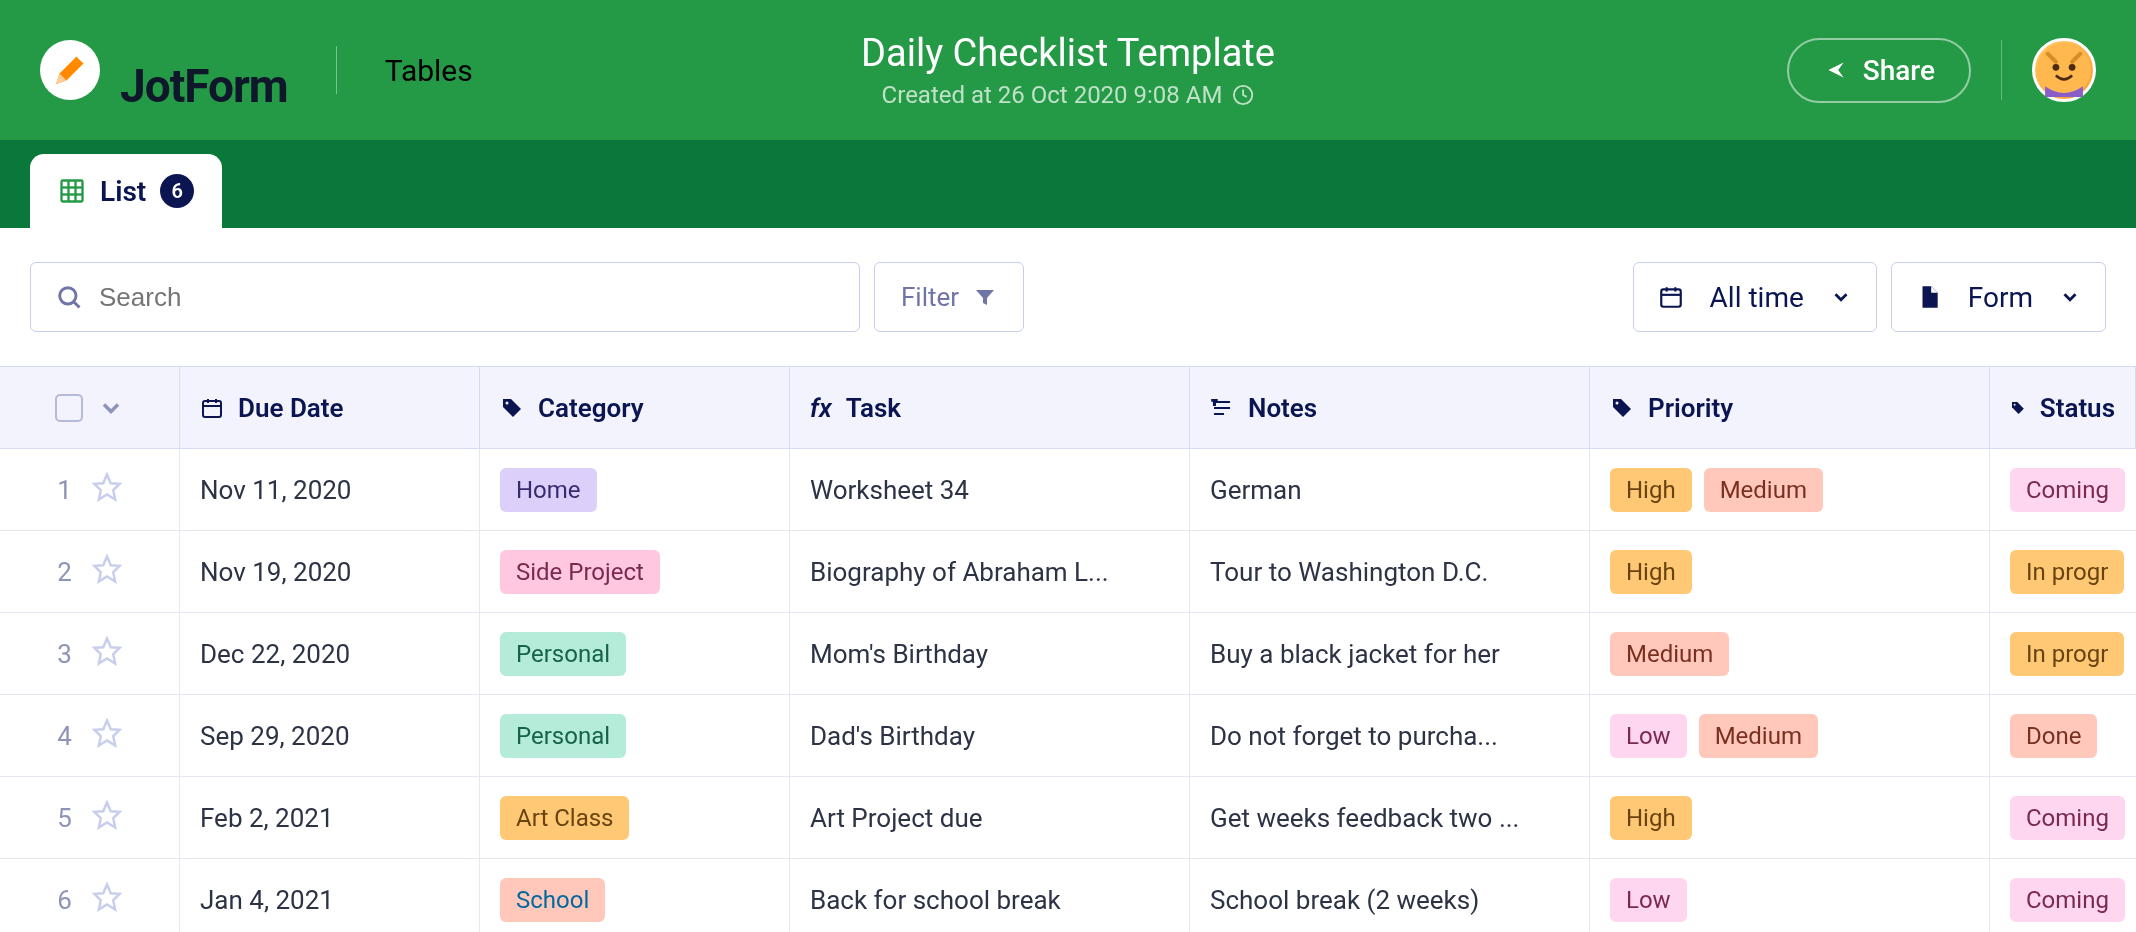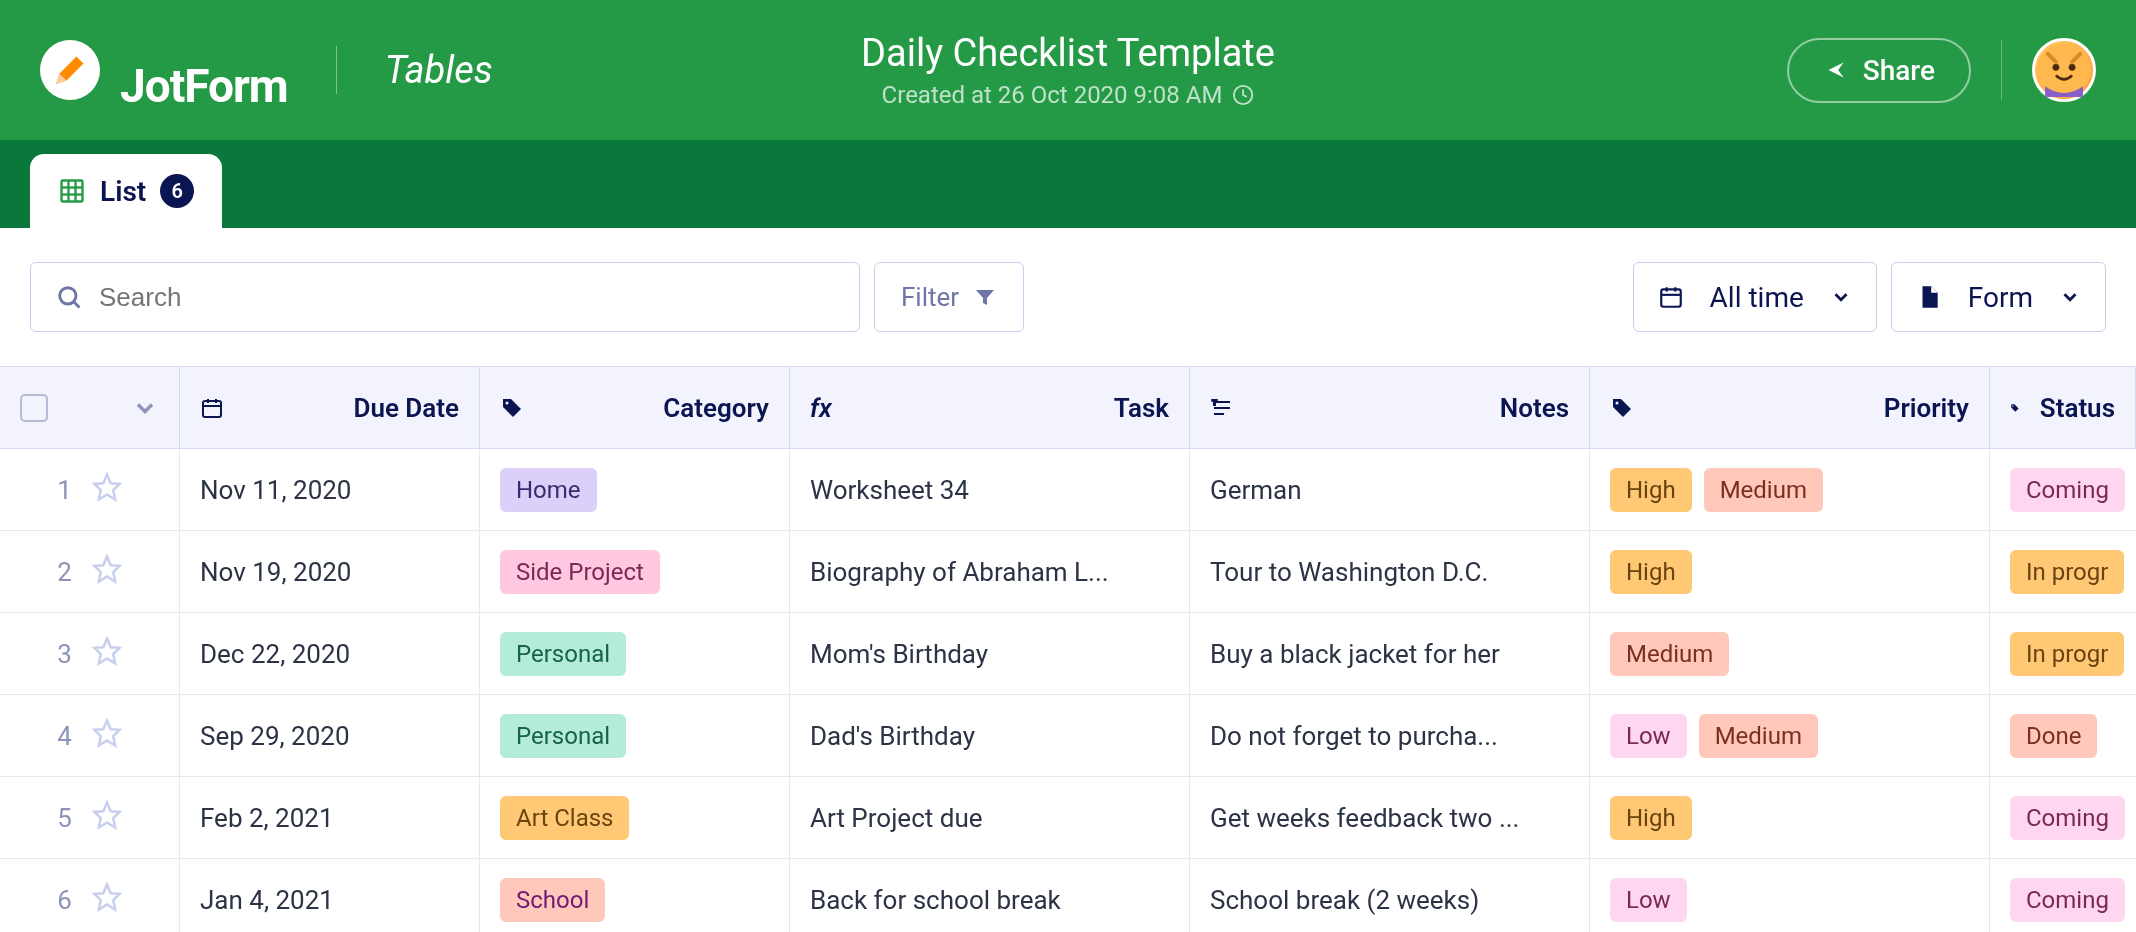--- a/index.html
+++ b/index.html
@@ -27,37 +27,36 @@
   width: 60px;
   height: 60px;
   background: #fff;
   border-radius: 50%;
   display: flex;
   align-items: center;
   justify-content: center;
 }
 .logo-icon svg { width: 42px; height: 42px; }
 .logo-text {
-  color: #ffffff;
+  color: #0f172a;
   font-size: 46px;
   font-weight: 700;
   letter-spacing: -1px;
   margin-top: 32px;
 }
 .divider {
   width: 1px;
   height: 48px;
   background: rgba(255,255,255,0.4);
   margin: 0 28px;
 }
 .tables-label {
-  color: #ffffff;
-  font-size: 38px;
+  color: #000000;
+  font-size: 30px;
   font-weight: 400;
-  font-style: italic;
 }
 .title-area {
   position: absolute;
   left: 50%;
   transform: translateX(-50%);
   text-align: center;
   color: #fff;
 }
 .title {
   font-size: 38px;
@@ -210,23 +209,22 @@
   align-items: center;
   padding: 0 20px;
   font-size: 26px;
   color: #2c3345;
   overflow: hidden;
   white-space: nowrap;
 }
 .table-header-row .col {
   font-weight: 600;
   color: #0a1551;
-  gap: 20px;
+  gap: 14px;
   border-right: 1.5px solid #d7dbf0;
-  justify-content: space-between;
 }
 .col-idx { width: 180px; justify-content: center; gap: 20px; color: #8e94b8; }
 .col-date { width: 300px; }
 .col-cat { width: 310px; }
 .col-task { width: 400px; }
 .col-notes { width: 400px; }
 .col-prio { width: 400px; gap: 12px; }
 .col-status { flex: 1; border-right: none; }
 .checkbox {
   width: 28px;
@@ -238,21 +236,21 @@
 .star { color: #c8ceed; cursor: pointer; }
 .chip {
   padding: 8px 16px;
   border-radius: 6px;
   font-size: 24px;
 }
 .chip-home { background: #dcd0fb; color: #3a2a6e; }
 .chip-side { background: #ffc7e0; color: #7a2a50; }
 .chip-personal { background: #b5ecd9; color: #15634a; }
 .chip-art { background: #ffc875; color: #6a4410; }
-.chip-school { background: #ffc8bb; color: #701a75; }
+.chip-school { background: #ffc8bb; color: #0369a1; }
 .chip-high { background: #ffc875; color: #6a4410; }
 .chip-medium { background: #ffc8bb; color: #7a3020; }
 .chip-low { background: #ffd6f0; color: #7a2a50; }
 .chip-coming { background: #ffd6f0; color: #7a2a50; }
 .chip-progress { background: #ffc875; color: #6a4410; }
 .chip-done { background: #ffc8bb; color: #7a3020; }
 .hdr-icon { color: #0a1551; }
 .ellipsis { text-overflow: ellipsis; overflow: hidden; }
 </style>
 </head>

